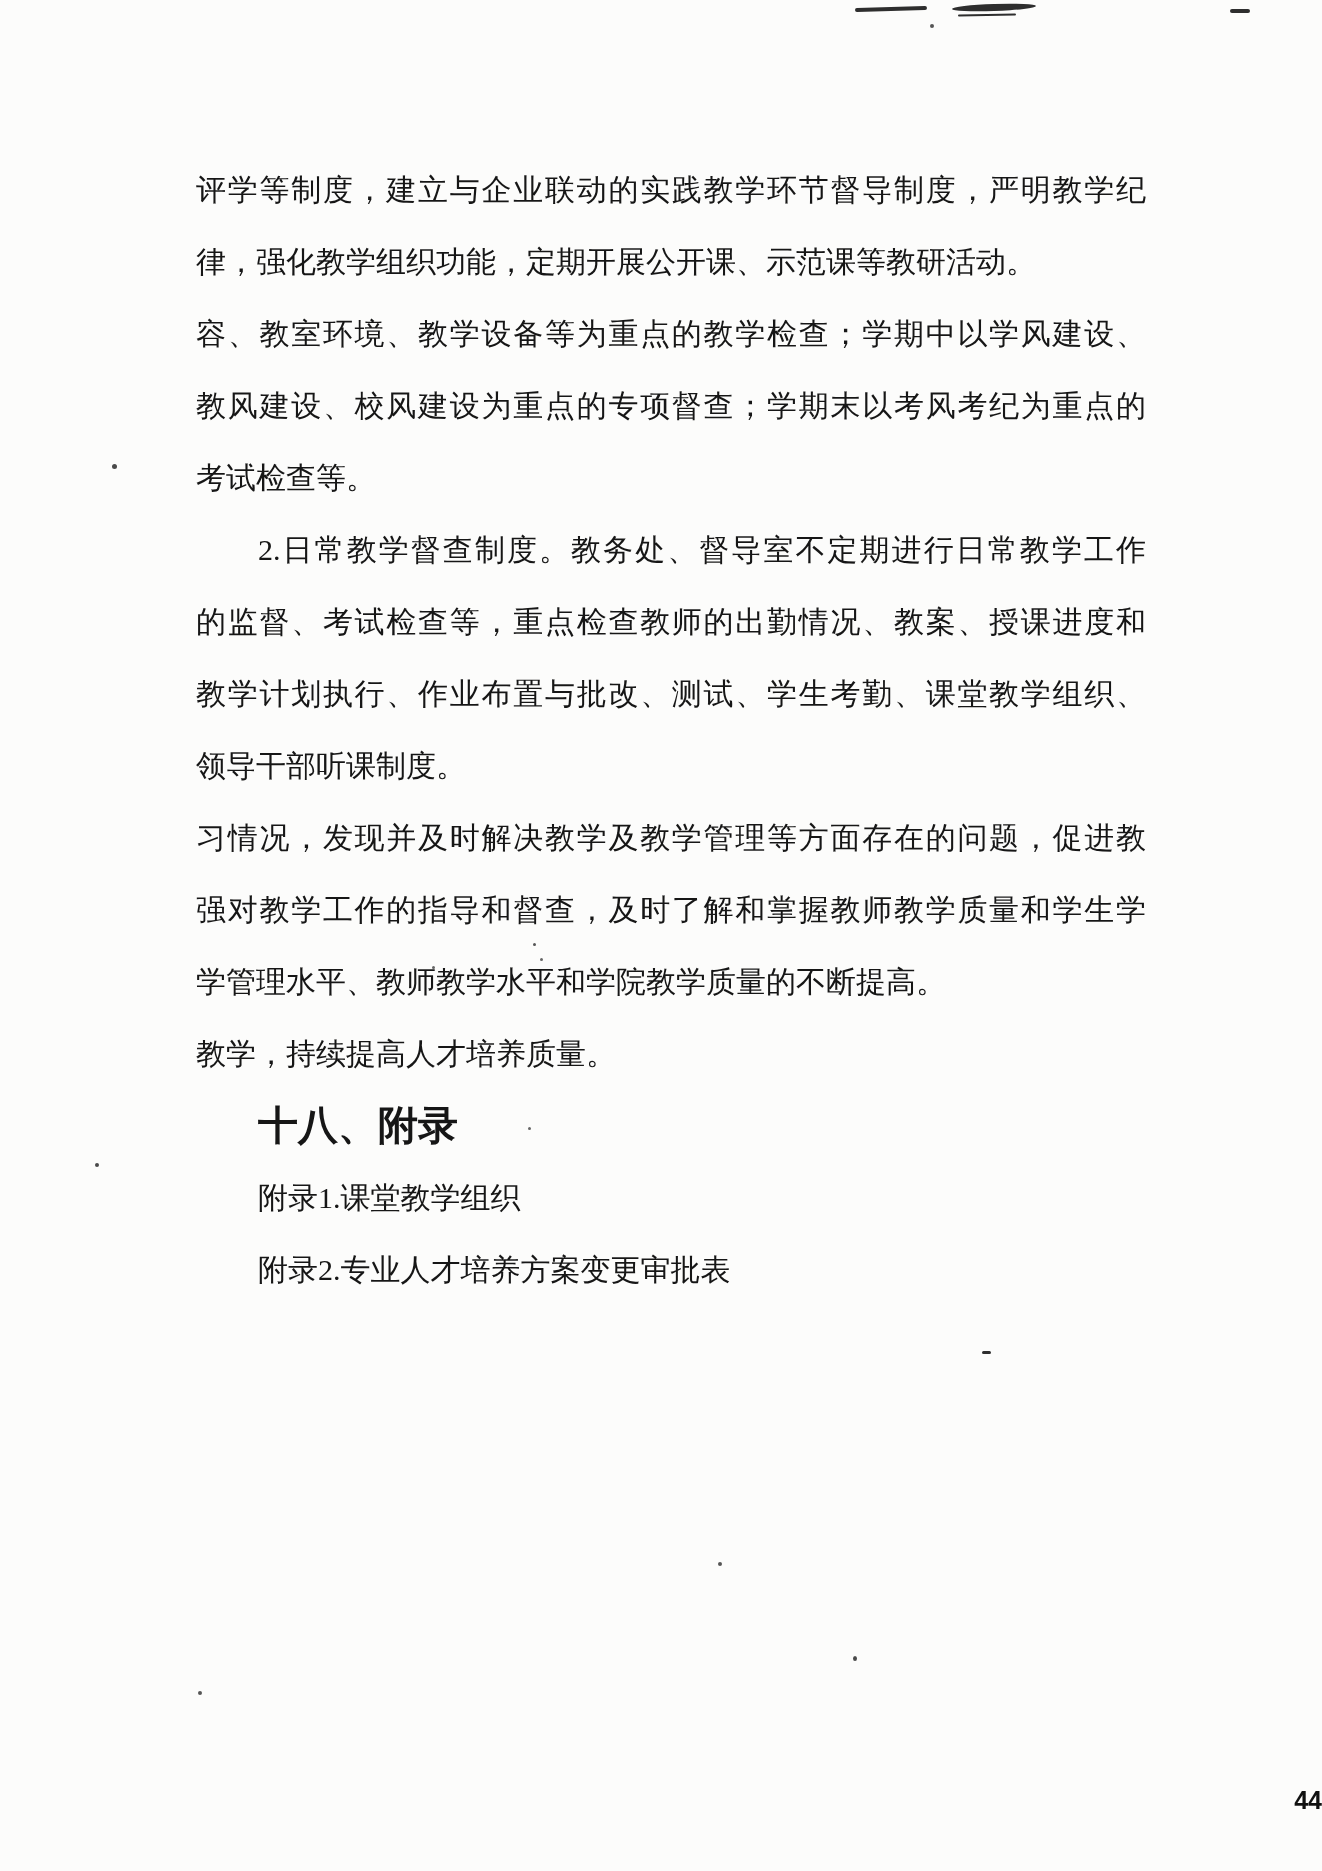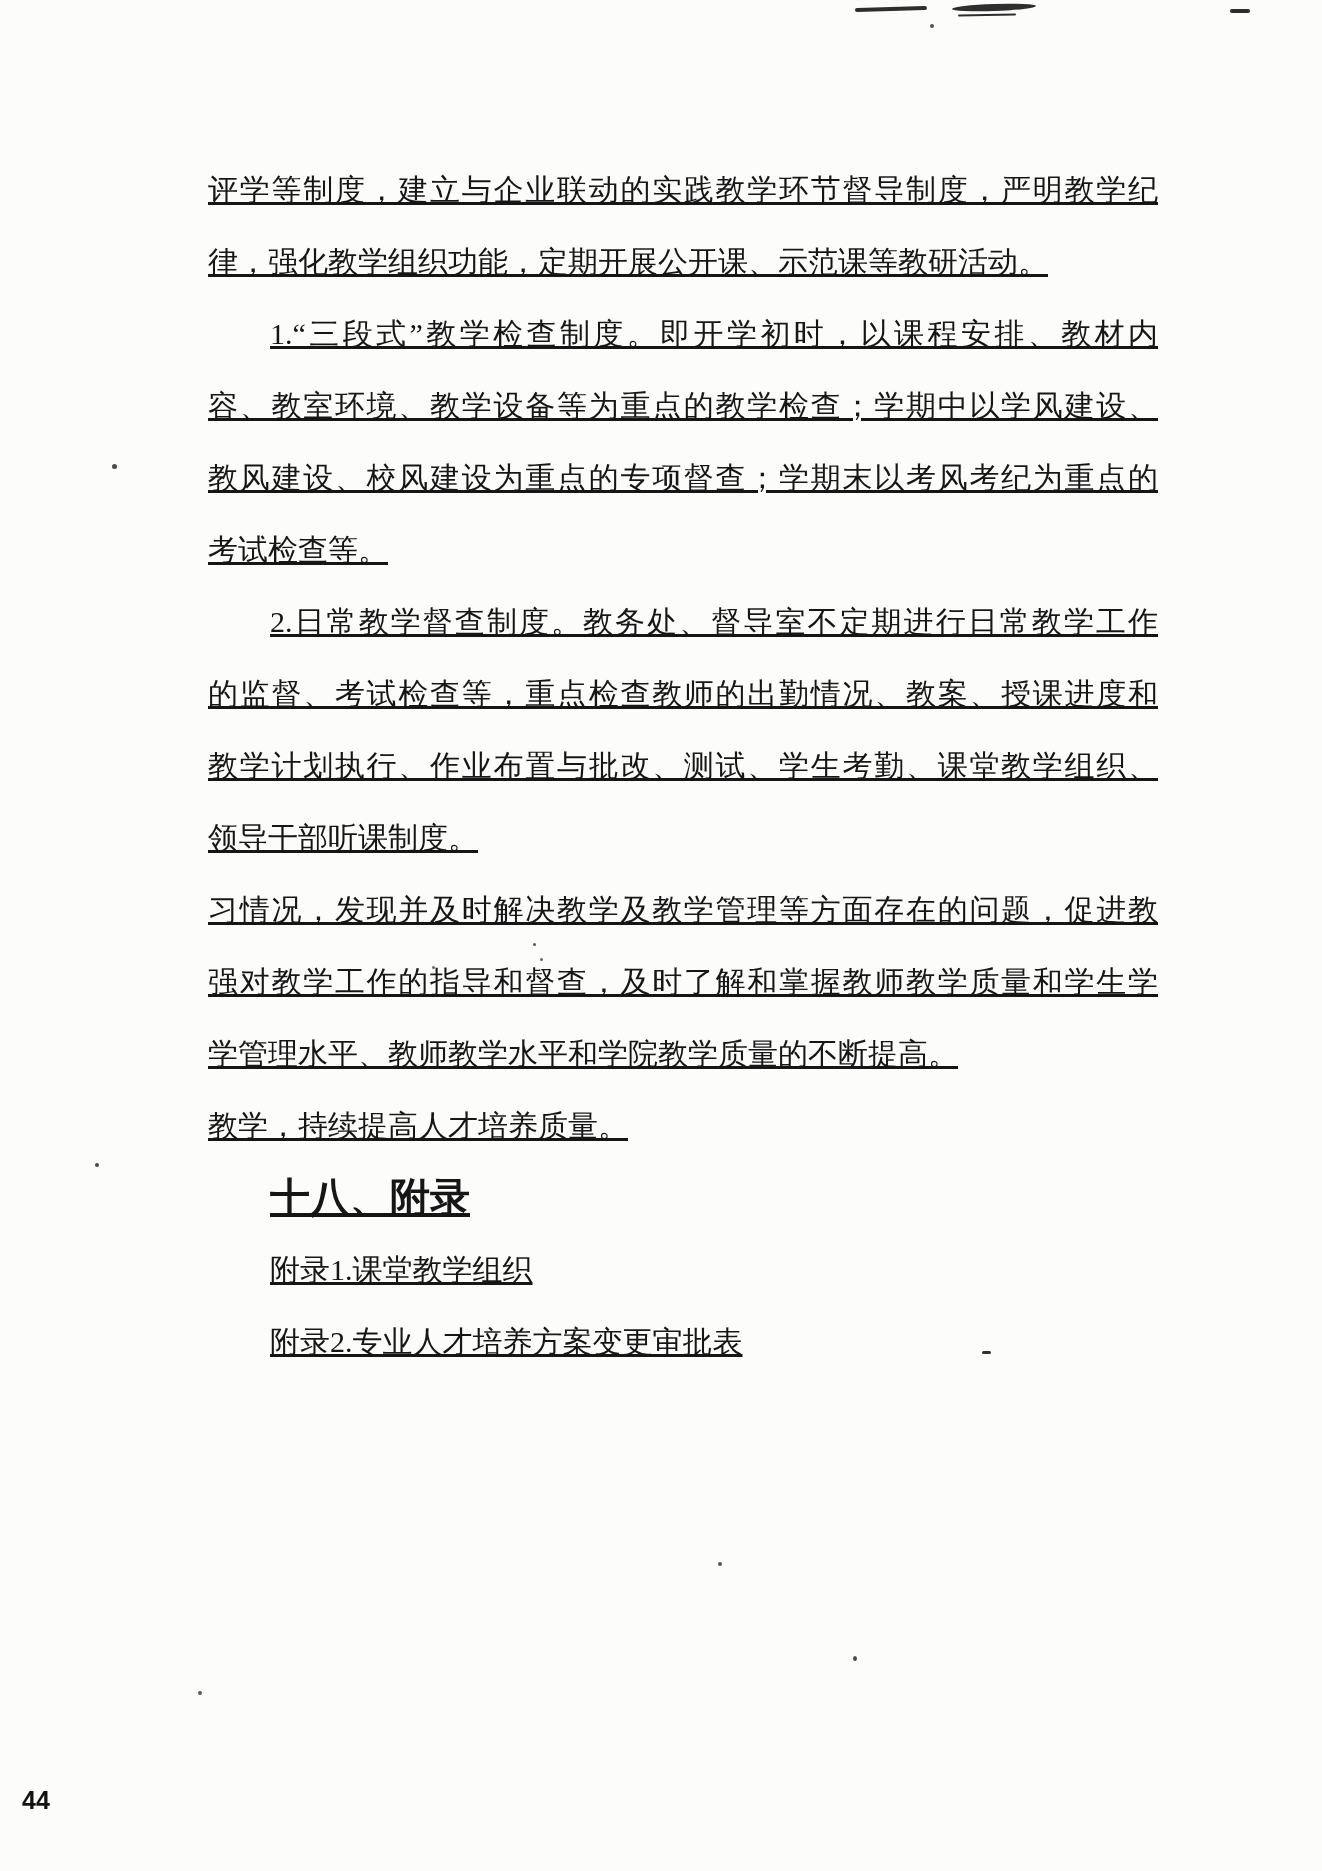--- a/index.html
+++ b/index.html
@@ -8,23 +8,22 @@
     width: 1322px;
     height: 1871px;
     background: #fcfcfb;
     color: #161616;
     font-family: "Liberation Serif", serif;
     overflow: hidden;
   }
   .content {
     position: absolute;
     top: 154px;
-    left: 208px;
+    left: 196px;
     width: 950px;
-    text-decoration: underline;
   }
   .tline {
     height: 72px;
     line-height: 72px;
     font-size: 30px;
     text-align: left;
     white-space: nowrap;
     font-weight: 500;
   }
   .j {
@@ -37,21 +36,21 @@
     font-weight: bold;
     font-size: 40px;
   }
   .footer {
     position: absolute;
     top: 1786px;
     left: 0;
     width: 100%;
     box-sizing: border-box;
     padding-left: 22px;
-    text-align: left;
+    text-align: right;
     font-family: "Liberation Sans", sans-serif;
     font-size: 25px;
     font-weight: bold;
     color: #111;
   }
   
   .art { position: absolute; background: #2e2e2e; }
   .streak { border-radius: 3px; }
   .speck { border-radius: 50%; }
 </style>
@@ -72,21 +71,20 @@
   <div class="art speck" style="left:528px; top:1127px; width:3px; height:3px; background:#666;"></div>
   <div class="art speck" style="left:95px; top:1163px; width:4px; height:4px; background:#4a4a4a;"></div>
   <div class="art streak" style="left:982px; top:1351px; width:9px; height:3px;"></div>
   <div class="art speck" style="left:718px; top:1562px; width:4px; height:4px; background:#555;"></div>
   <div class="art speck" style="left:853px; top:1656px; width:4px; height:5px; background:#4a4a4a;"></div>
   <div class="art speck" style="left:198px; top:1691px; width:4px; height:4px; background:#555;"></div>
 
   <div class="content">
     <div class="tline j">评学等制度，建立与企业联动的实践教学环节督导制度，严明教学纪</div>
     <div class="tline">律，强化教学组织功能，定期开展公开课、示范课等教研活动。</div>
-    <div class="tline j ind">1.“三段式”教学检查制度。即开学初时，以课程安排、教材内</div>
     <div class="tline j">容、教室环境、教学设备等为重点的教学检查；学期中以学风建设、</div>
     <div class="tline j">教风建设、校风建设为重点的专项督查；学期末以考风考纪为重点的</div>
     <div class="tline">考试检查等。</div>
     <div class="tline j ind">2.日常教学督查制度。教务处、督导室不定期进行日常教学工作</div>
     <div class="tline j">的监督、考试检查等，重点检查教师的出勤情况、教案、授课进度和</div>
     <div class="tline j">教学计划执行、作业布置与批改、测试、学生考勤、课堂教学组织、</div>
     <div class="tline">领导干部听课制度。</div>
     <div class="tline j">习情况，发现并及时解决教学及教学管理等方面存在的问题，促进教</div>
     <div class="tline j">强对教学工作的指导和督查，及时了解和掌握教师教学质量和学生学</div>
     <div class="tline">学管理水平、教师教学水平和学院教学质量的不断提高。</div>

